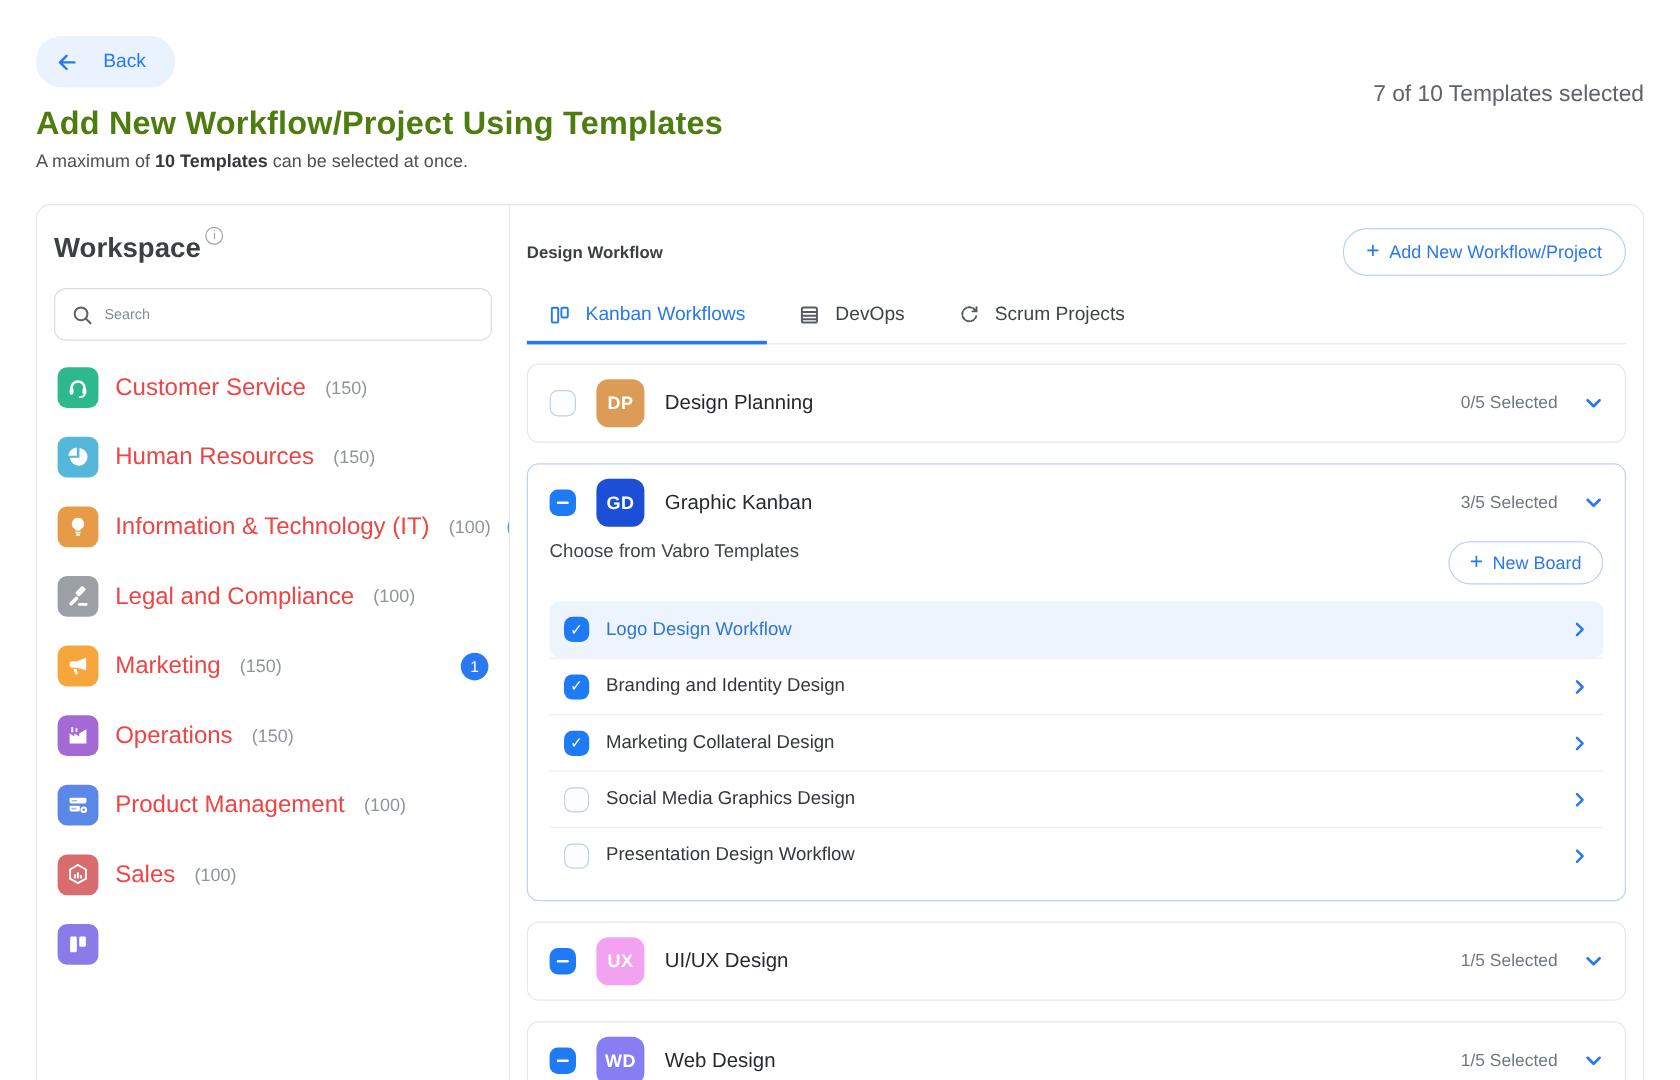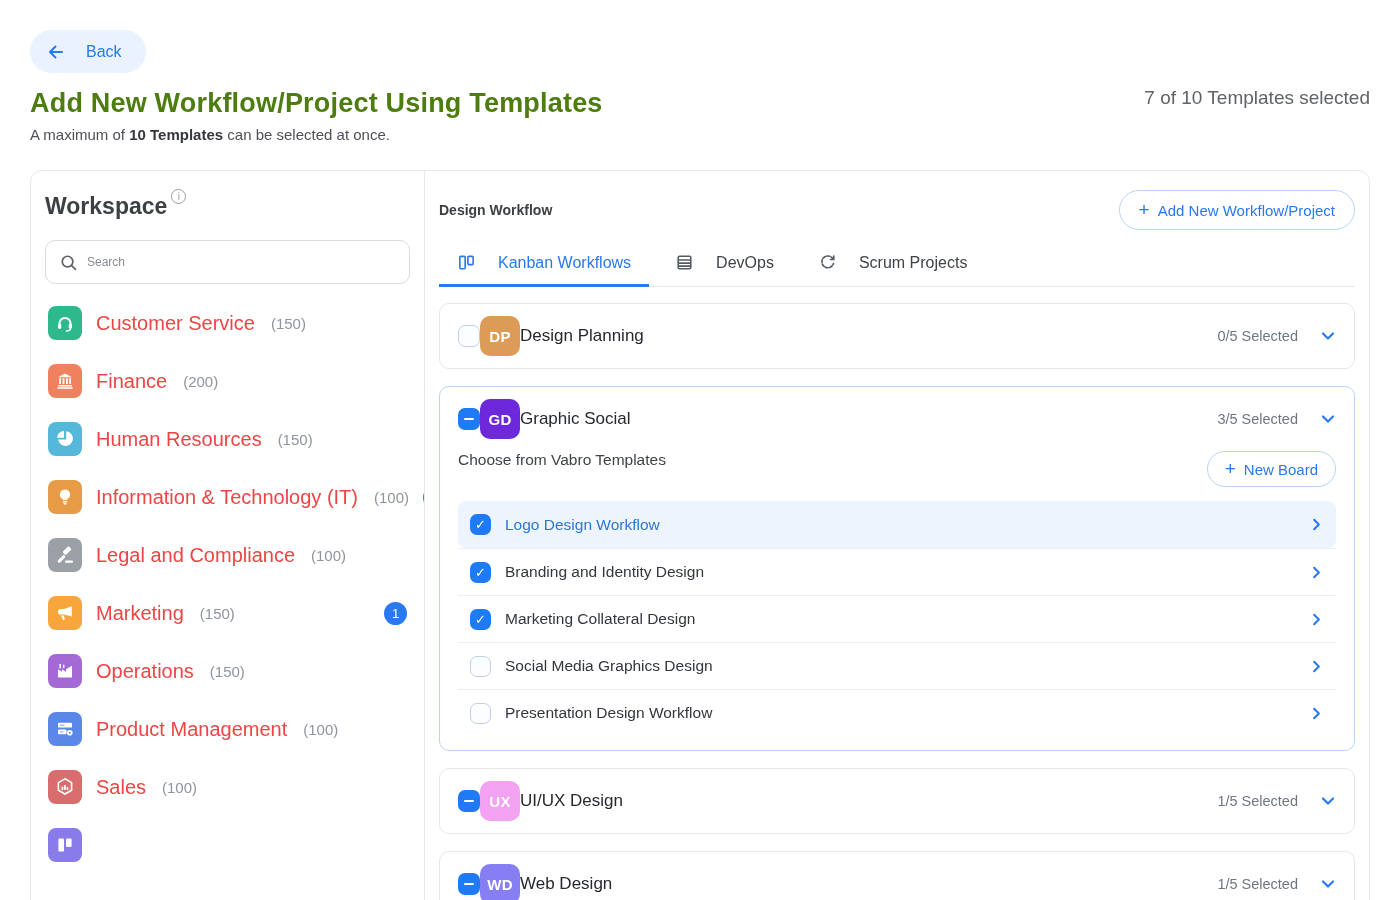--- a/index.html
+++ b/index.html
@@ -18,21 +18,21 @@
     background: #e9f2fe; border: none; border-radius: 22px;
     height: 43px; padding: 0 24px 0 16px;
     color: #2878f0; font-size: 16px; cursor: pointer;
     font-family: inherit;
   }
   .back-btn svg { width: 20px; height: 20px; }
   .page-title { margin-top: 15px; font-size: 27px; font-weight: 600; color: #4d7c0f; letter-spacing: .2px; }
   .page-subtitle { margin-top: 7px; font-size: 15px; color: #4d5156; }
   .page-subtitle b { color: #35383c; }
   .selected-summary {
-    position: absolute; right: 30px; top: 87px;
+    position: absolute; right: 30px; top: 68px;
     font-size: 19px; color: #5f6368; margin-left: 43px;
   }
 
   
   .layout-card {
     position: absolute; left: 30px; right: 30px; top: 170px; height: 1100px;
     background: #fff; border: 1px solid #e6e8ec; border-radius: 12px;
     display: flex; overflow: hidden;
   }
 
@@ -77,31 +77,31 @@
   .pill-btn {
     display: inline-flex; align-items: center; gap: 8px;
     background: #fff; border: 1px solid #b9d3f7; border-radius: 21px;
     color: #2878f0; font-size: 15px; cursor: pointer; font-family: inherit;
   }
   .add-btn { height: 40px; padding: 0 19px; }
   .plus-glyph { font-size: 19px; line-height: 1; margin-top: -2px; }
 
   .tabs { margin-top: 10px; display: flex; gap: 8px; border-bottom: 1px solid #e6e8ec; }
   .tab {
-    display: flex; align-items: center; gap: 22px; padding: 10px 18px 12px 18px;
+    display: flex; align-items: center; gap: 12px; padding: 10px 18px 12px 18px;
     font-size: 16px; color: #3f4449; cursor: pointer; border-bottom: 3px solid transparent;
     margin-bottom: -1px;
   }
   .tab svg { width: 19px; height: 19px; }
   .tab.active { color: #2878f0; border-bottom-color: #2878f0; }
 
   .cards { margin-top: 16px; display: flex; flex-direction: column; gap: 17px; padding-bottom: 60px; }
   .group-card { border: 1px solid #e4e7eb; border-radius: 10px; background: #fff; }
   .group-card.hl-border { border-color: #b8d4f6; }
-  .g-header { height: 64px; display: flex; align-items: center; padding: 0 18px; cursor: pointer; }
+  .g-header { height: 64px; display: flex; align-items: center; gap: 17px; padding: 0 18px; cursor: pointer; }
   .avatar {
     width: 40px; height: 40px; border-radius: 10px; flex: none;
     color: #fff; font-size: 15px; font-weight: 700;
     display: flex; align-items: center; justify-content: center; letter-spacing: .3px;
   }
   .g-title { font-size: 17px; font-weight: 500; color: #26292e; }
   .g-right { margin-left: auto; display: flex; align-items: center; gap: 22px; }
   .g-selected { font-size: 14.5px; color: #6f7680; }
   .chev-down { width: 16px; height: 16px; cursor: pointer; }
 
@@ -168,36 +168,20 @@
     <span class="ws-tile" style="background: rgb(46, 185, 141);">
             <svg viewBox="0 0 20 20">
               <path d="M4.5 12v-1.6a5.5 5.5 0 0 1 11 0V12" fill="none" stroke="#fff" stroke-width="2"></path>
               <rect x="3" y="10.4" width="3.3" height="5.6" rx="1.65" fill="#fff"></rect>
               <rect x="13.7" y="10.4" width="3.3" height="5.6" rx="1.65" fill="#fff"></rect>
               <path d="M15.4 16.4c-.8 1.2-2.6 1.5-4 1.5" fill="none" stroke="#fff" stroke-width="1.5" stroke-linecap="round"></path>
             </svg>
           </span>
     <span class="ws-label">Customer Service</span>
     <span class="ws-count">(150)</span>
-
-  </div>
-        <div class="ws-item">
-    <span class="ws-tile" style="background: rgb(240, 129, 95);">
-            <svg viewBox="0 0 20 20" fill="#fff">
-              <path d="M10 2.6L17 6.2H3z"></path>
-              <rect x="4.2" y="7.2" width="1.8" height="5.8"></rect>
-              <rect x="7.6" y="7.2" width="1.8" height="5.8"></rect>
-              <rect x="11" y="7.2" width="1.8" height="5.8"></rect>
-              <rect x="14.2" y="7.2" width="1.8" height="5.8"></rect>
-              <rect x="3" y="14" width="14" height="1.5" rx=".7"></rect>
-              <rect x="2.2" y="16.3" width="15.6" height="1.5" rx=".7"></rect>
-            </svg>
-          </span>
-    <span class="ws-label">Finance</span>
-    <span class="ws-count">(200)</span>
 
   </div>
         <div class="ws-item">
     <span class="ws-tile" style="background: rgb(85, 183, 217);">
             <svg viewBox="0 0 20 20" fill="#fff">
               <path d="M11.2 2.3a7.4 7.4 0 1 1-8 8.2h8z"></path>
               <path d="M9 8.8V1.9A7.4 7.4 0 0 0 2 8.8z"></path>
             </svg>
           </span>
     <span class="ws-label">Human Resources</span>
@@ -342,22 +326,22 @@
           <svg viewBox="0 0 16 16" fill="none" stroke="#2878f0" stroke-width="2.2" stroke-linecap="round" stroke-linejoin="round">
                   <path d="M3 5.5l5 5 5-5"></path>
                 </svg>
         </span>
       </span>
     </div>
   </div>
         <div class="group-card hl-border">
     <div class="g-header">
       <span class="cb cb-indeterminate"></span>
-      <span class="avatar" style="background: #6d28d9;">GD</span>
-      <span class="g-title">Graphic Social</span>
+      <span class="avatar" style="background: #1d4ed8;">GD</span>
+      <span class="g-title">Graphic Kanban</span>
       <span class="g-right">
         <span class="g-selected">3/5 Selected</span>
         <span class="chev-down">
           <svg viewBox="0 0 16 16" fill="none" stroke="#2878f0" stroke-width="2.2" stroke-linecap="round" stroke-linejoin="round">
                   <path d="M3 5.5l5 5 5-5"></path>
                 </svg>
         </span>
       </span>
     </div>
   <div class="g-expanded">

